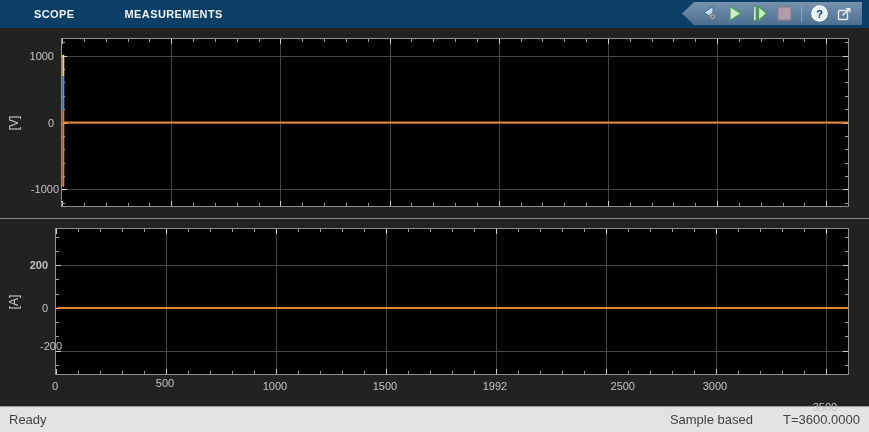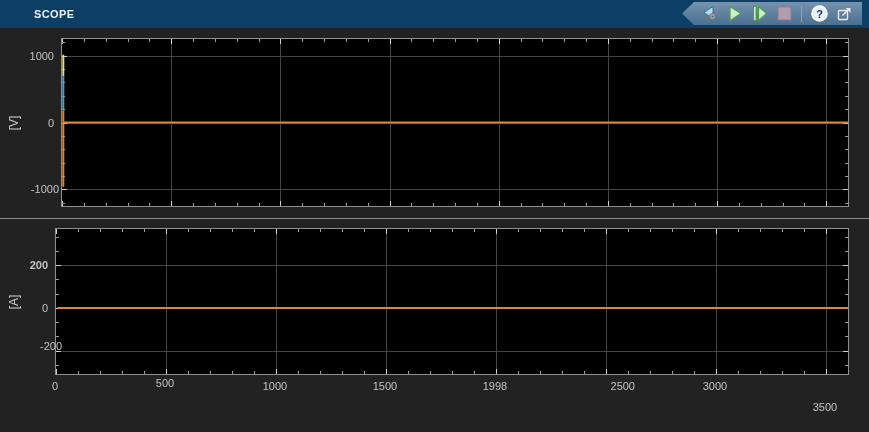--- a/index.html
+++ b/index.html
@@ -44,20 +44,21 @@
     justify-content:space-between; padding:0 9px; font-size:13px; color:#414141; }
   .statusbar .right { display:flex; gap:30px; }
 </style>
 </head>
 <body>
 
 <div class="window">
 
   <div class="toolstrip">
     <div class="tab">SCOPE</div>
+    <div class="tab">MEASUREMENTS</div>
 
     <div class="quickbar">
       <button class="qbtn">
         <svg width="19" height="19" viewBox="0 0 19 19">
           <polygon points="13,2.5 4,8.5 13,14.5" fill="#bcdcee" stroke="#39718f" stroke-width="1"></polygon>
           <g stroke="#6e757b" stroke-width="1">
             <line x1="12.5" y1="8.6" x2="12.5" y2="16.4"></line>
             <line x1="8.6" y1="12.5" x2="16.4" y2="12.5"></line>
             <line x1="9.8" y1="9.8" x2="15.2" y2="15.2"></line>
             <line x1="15.2" y1="9.8" x2="9.8" y2="15.2"></line>
@@ -324,20 +325,27 @@
   <div class="tick-label y" style="left: 0px; width: 54px; top: 20.7px;">1000</div>
       <div class="tick-label y" style="left: 0px; width: 54px; top: 87.5px;">0</div>
       <div class="tick-label y" style="left: 5px; width: 54px; top: 154.3px;">-1000</div>
       <div class="tick-label y" style="left: 0px; width: 48px; top: 230.25px; font-weight: bold;">200</div>
       <div class="tick-label y" style="left: 0px; width: 48px; top: 272.897px;">0</div>
       <div class="tick-label y" style="left: 0px; width: 48px; top: 311px; padding-left: 40px;">-200</div>
       <div class="tick-label x" style="left: 25px; width: 60px; top: 351px;">0</div>
       <div class="tick-label x" style="left: 135px; width: 60px; top: 348px;">500</div>
       <div class="tick-label x" style="left: 245px; width: 60px; top: 351px;">1000</div>
       <div class="tick-label x" style="left: 355px; width: 60px; top: 351px;">1500</div>
-      <div class="tick-label x" style="left: 465px; width: 60px; top: 351px;">1998</div>
+      <div class="tick-label x" style="left: 465px; width: 60px; top: 351px;">1992</div>
       <div class="tick-label x" style="left: 575px; width: 60px; top: 351px; text-align: right;">2500</div>
       <div class="tick-label x" style="left: 685px; width: 60px; top: 351px;">3000</div>
       <div class="tick-label x" style="left: 795px; width: 60px; top: 372px;">3500</div>
     </div>
 
+  <div class="statusbar">
+    <span>Ready</span>
+    <span class="right">
+      <span>Sample based</span>
+      <span>T=3600.0000</span>
+    </span>
+  </div>
 
 </div>
 
 </body></html>

